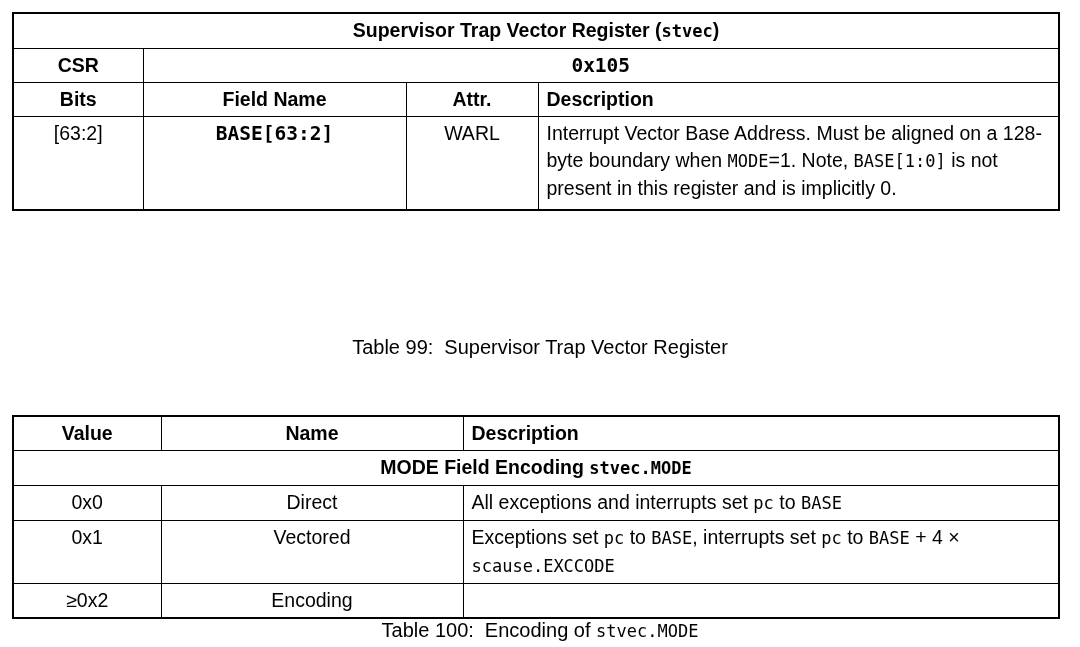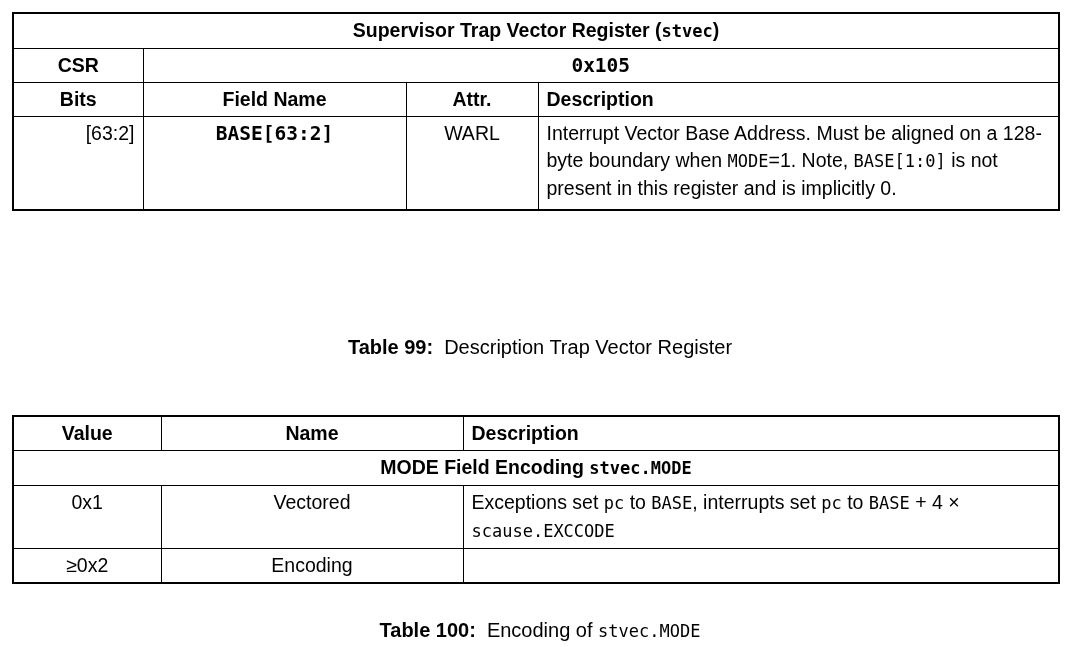--- a/index.html
+++ b/index.html
@@ -56,21 +56,21 @@
     padding-top: 1px;
     padding-bottom: 1px;
   }
   td.ctr { text-align: center; margin-left: 20px; }
   td.mono, span.mono {
     font-family: "DejaVu Sans Mono", "Liberation Mono", monospace;
   }
   td.mono { font-size: 17.5px; font-weight: bold; }
   span.mono { font-size: 17px; }
   td.shaded { background: #c8c8c8; }
-  td.tall { height: 86px; text-align: right; }
+  td.tall { height: 86px; }
 
   
   #table-stvec {
     left: 12px;
     top: 12px;
     width: 1048px;
   }
   #table-stvec .c-bits  { width: 130px; }
   #table-stvec .c-field { width: 263px; }
   #table-stvec .c-attr  { width: 132px; }
@@ -88,21 +88,21 @@
   .caption {
     position: absolute;
     width: 1080px;
     left: 0;
     text-align: center;
     font-size: 20px;
     line-height: 26px;
     white-space: nowrap;
   }
   .caption .lbl {
-    font-weight: bold;
+    font-weight: normal;
     margin-right: 11px;
   }
   #caption-99  { top: 334px; }
   #caption-100 { top: 617px; }
 </style>
 </head>
 <body>
 
 <div class="page">
 
@@ -130,37 +130,42 @@
       <tr>
         <td class="ctr tall">[63:2]</td>
         <td class="ctr mono">BASE[63:2]</td>
         <td class="ctr">WARL</td>
         <td><span>Interrupt Vector Base Address. Must be aligned on a 128-byte boundary when </span><span class="mono">MODE</span><span>=1. Note, </span><span class="mono">BASE[1:0]</span><span> is not present in this register and is implicitly 0.</span></td>
       </tr>
     </tbody>
   </table>
 
   <div class="caption" id="caption-99">
-    <span class="lbl">Table 99:</span><span>Description Trap Vector Register</span>
+    <span class="lbl">Table 99:</span><span>Supervisor Trap Vector Register</span>
   </div>
 
   <table class="reg" id="table-mode">
     <colgroup>
       <col class="c-value">
         <col class="c-name">
         <col>
     </colgroup>
     <tbody>
       <tr>
         <td class="ctr hdr">Value</td>
         <td class="ctr hdr">Name</td>
         <td class="hdr">Description</td>
       </tr>
       <tr>
         <td class="title" colspan="3"><span>MODE Field Encoding </span><span class="mono">stvec.MODE</span></td>
+      </tr>
+      <tr>
+        <td class="ctr">0x0</td>
+        <td class="ctr">Direct</td>
+        <td><span>All exceptions and interrupts set </span><span class="mono">pc</span><span> to </span><span class="mono">BASE</span></td>
       </tr>
       <tr>
         <td class="ctr">0x1</td>
         <td class="ctr">Vectored</td>
         <td><span>Exceptions set </span><span class="mono">pc</span><span> to </span><span class="mono">BASE</span><span>, interrupts set </span><span class="mono">pc</span><span> to </span><span class="mono">BASE</span><span> + 4 × </span><span class="mono">scause.EXCCODE</span></td>
       </tr>
       <tr>
         <td class="ctr">≥0x2</td>
         <td class="ctr shaded">Encoding</td>
         <td></td>

